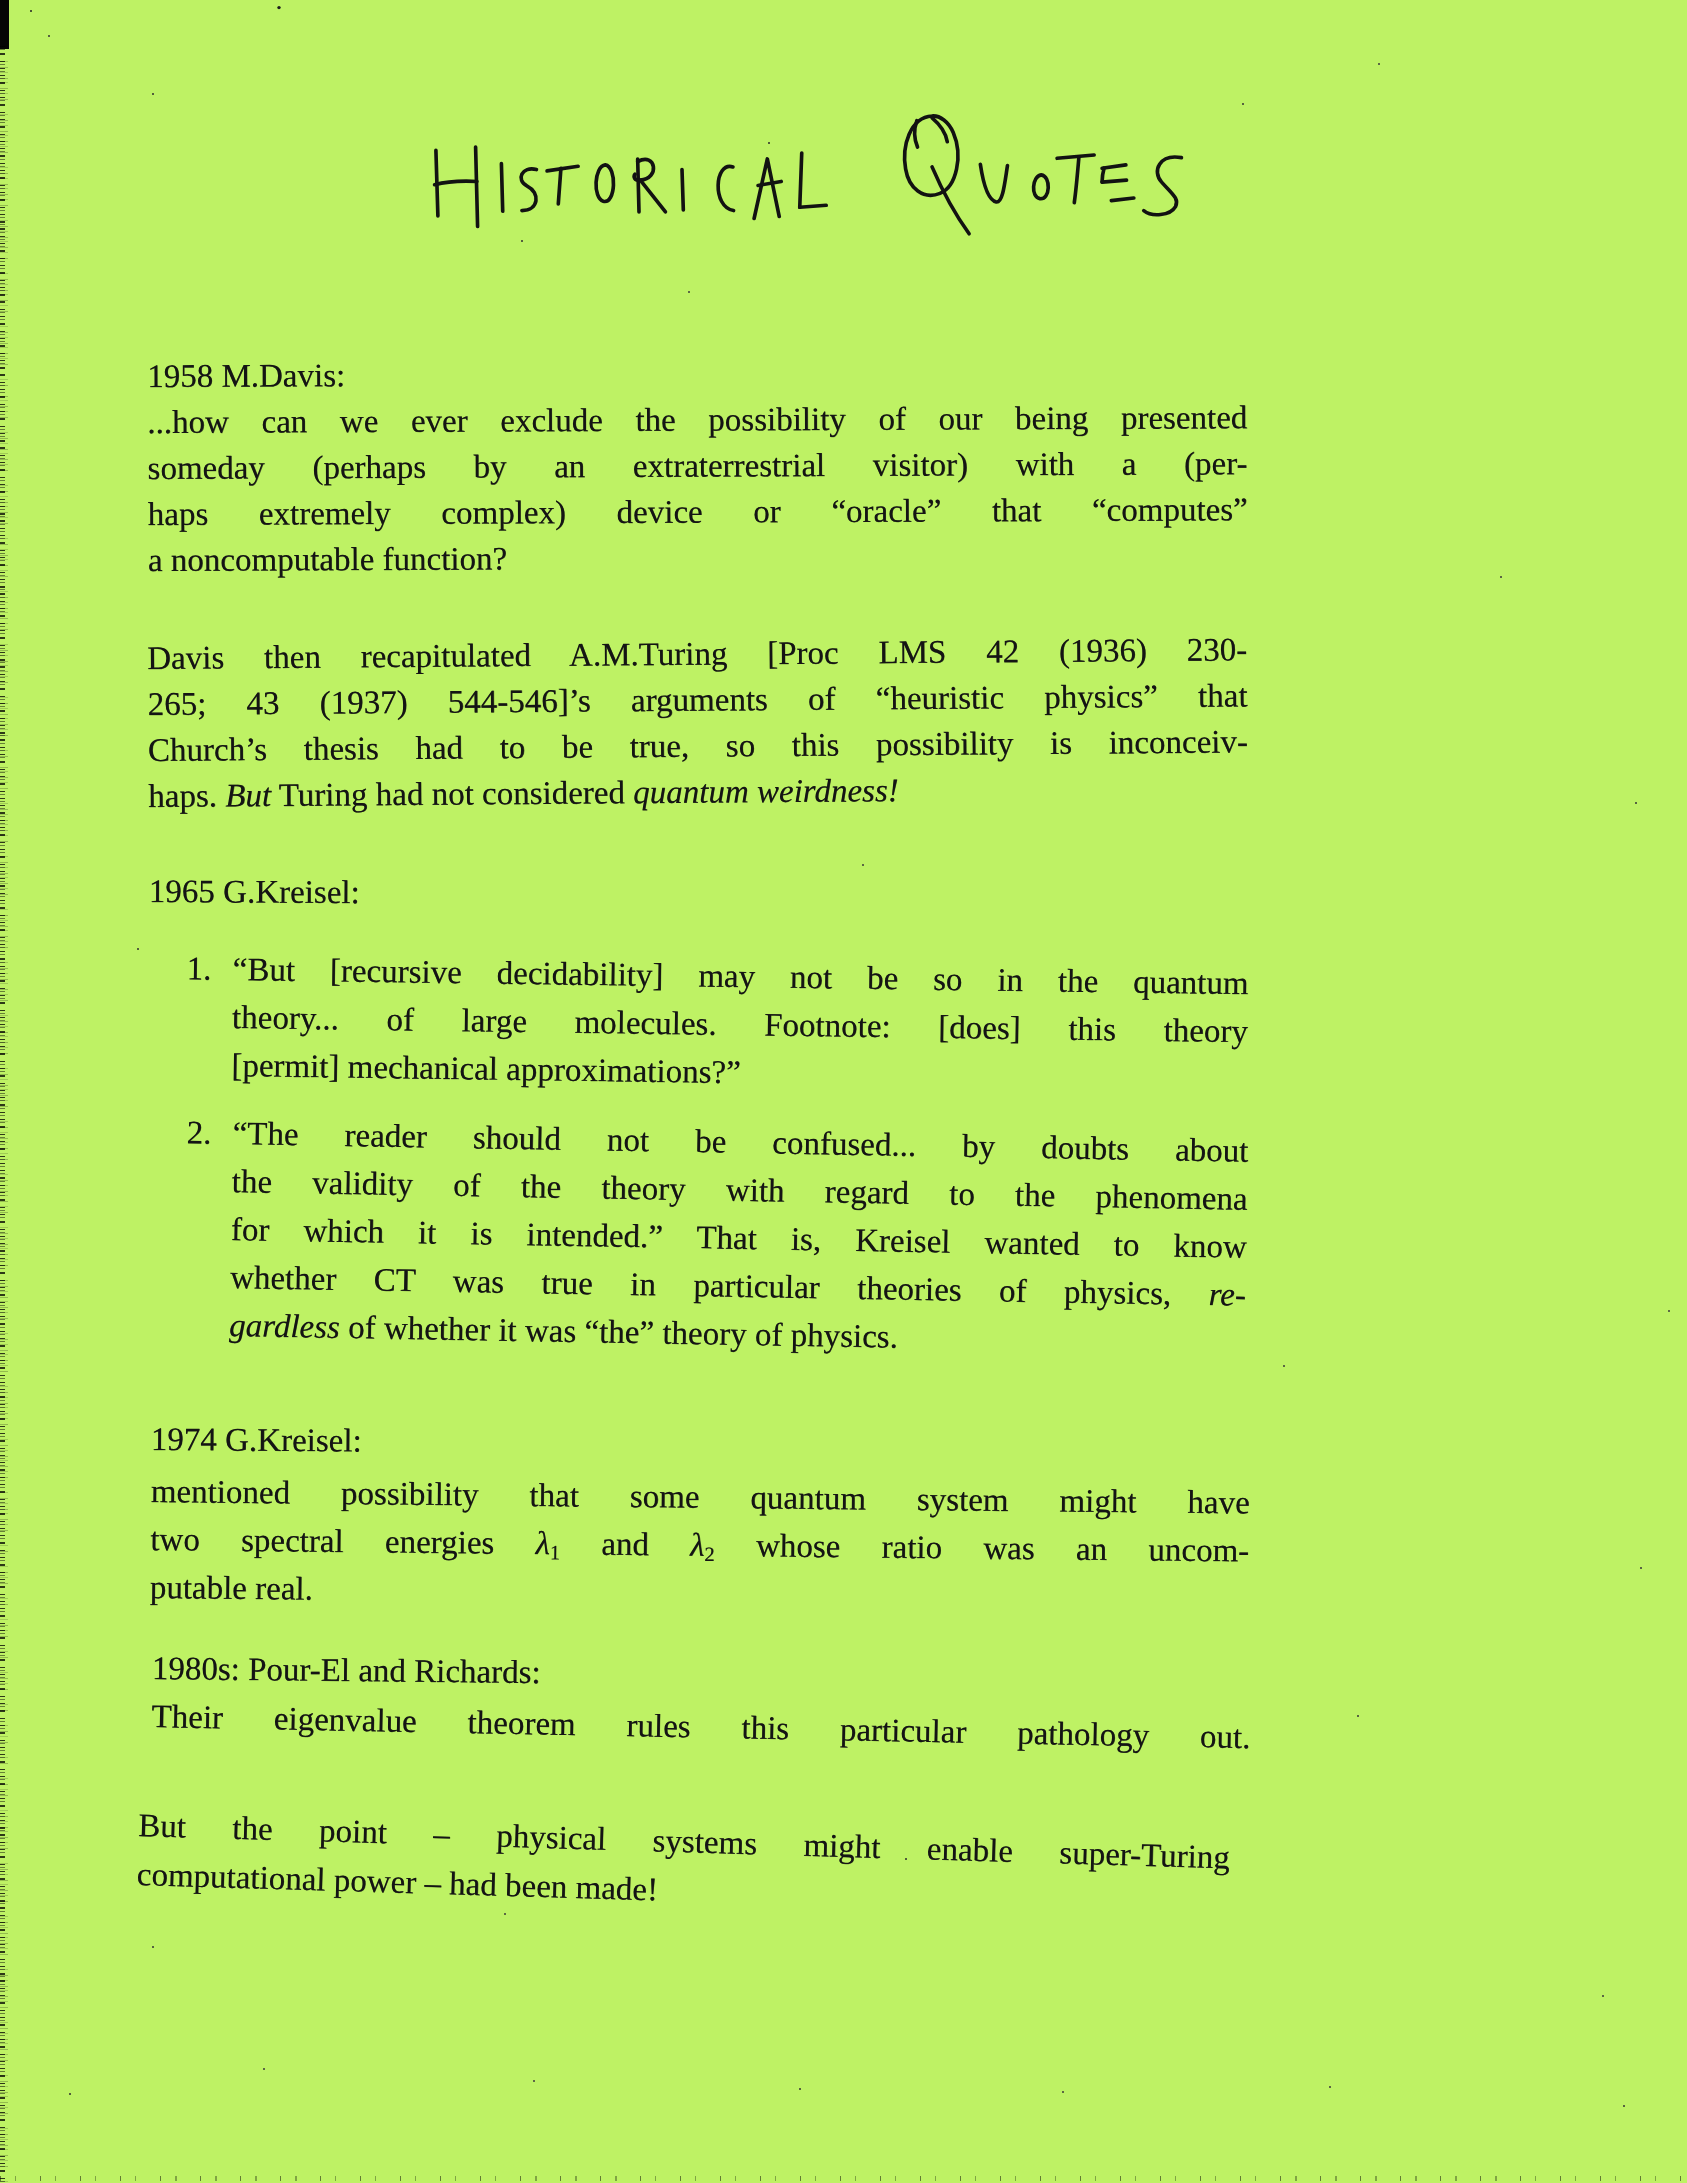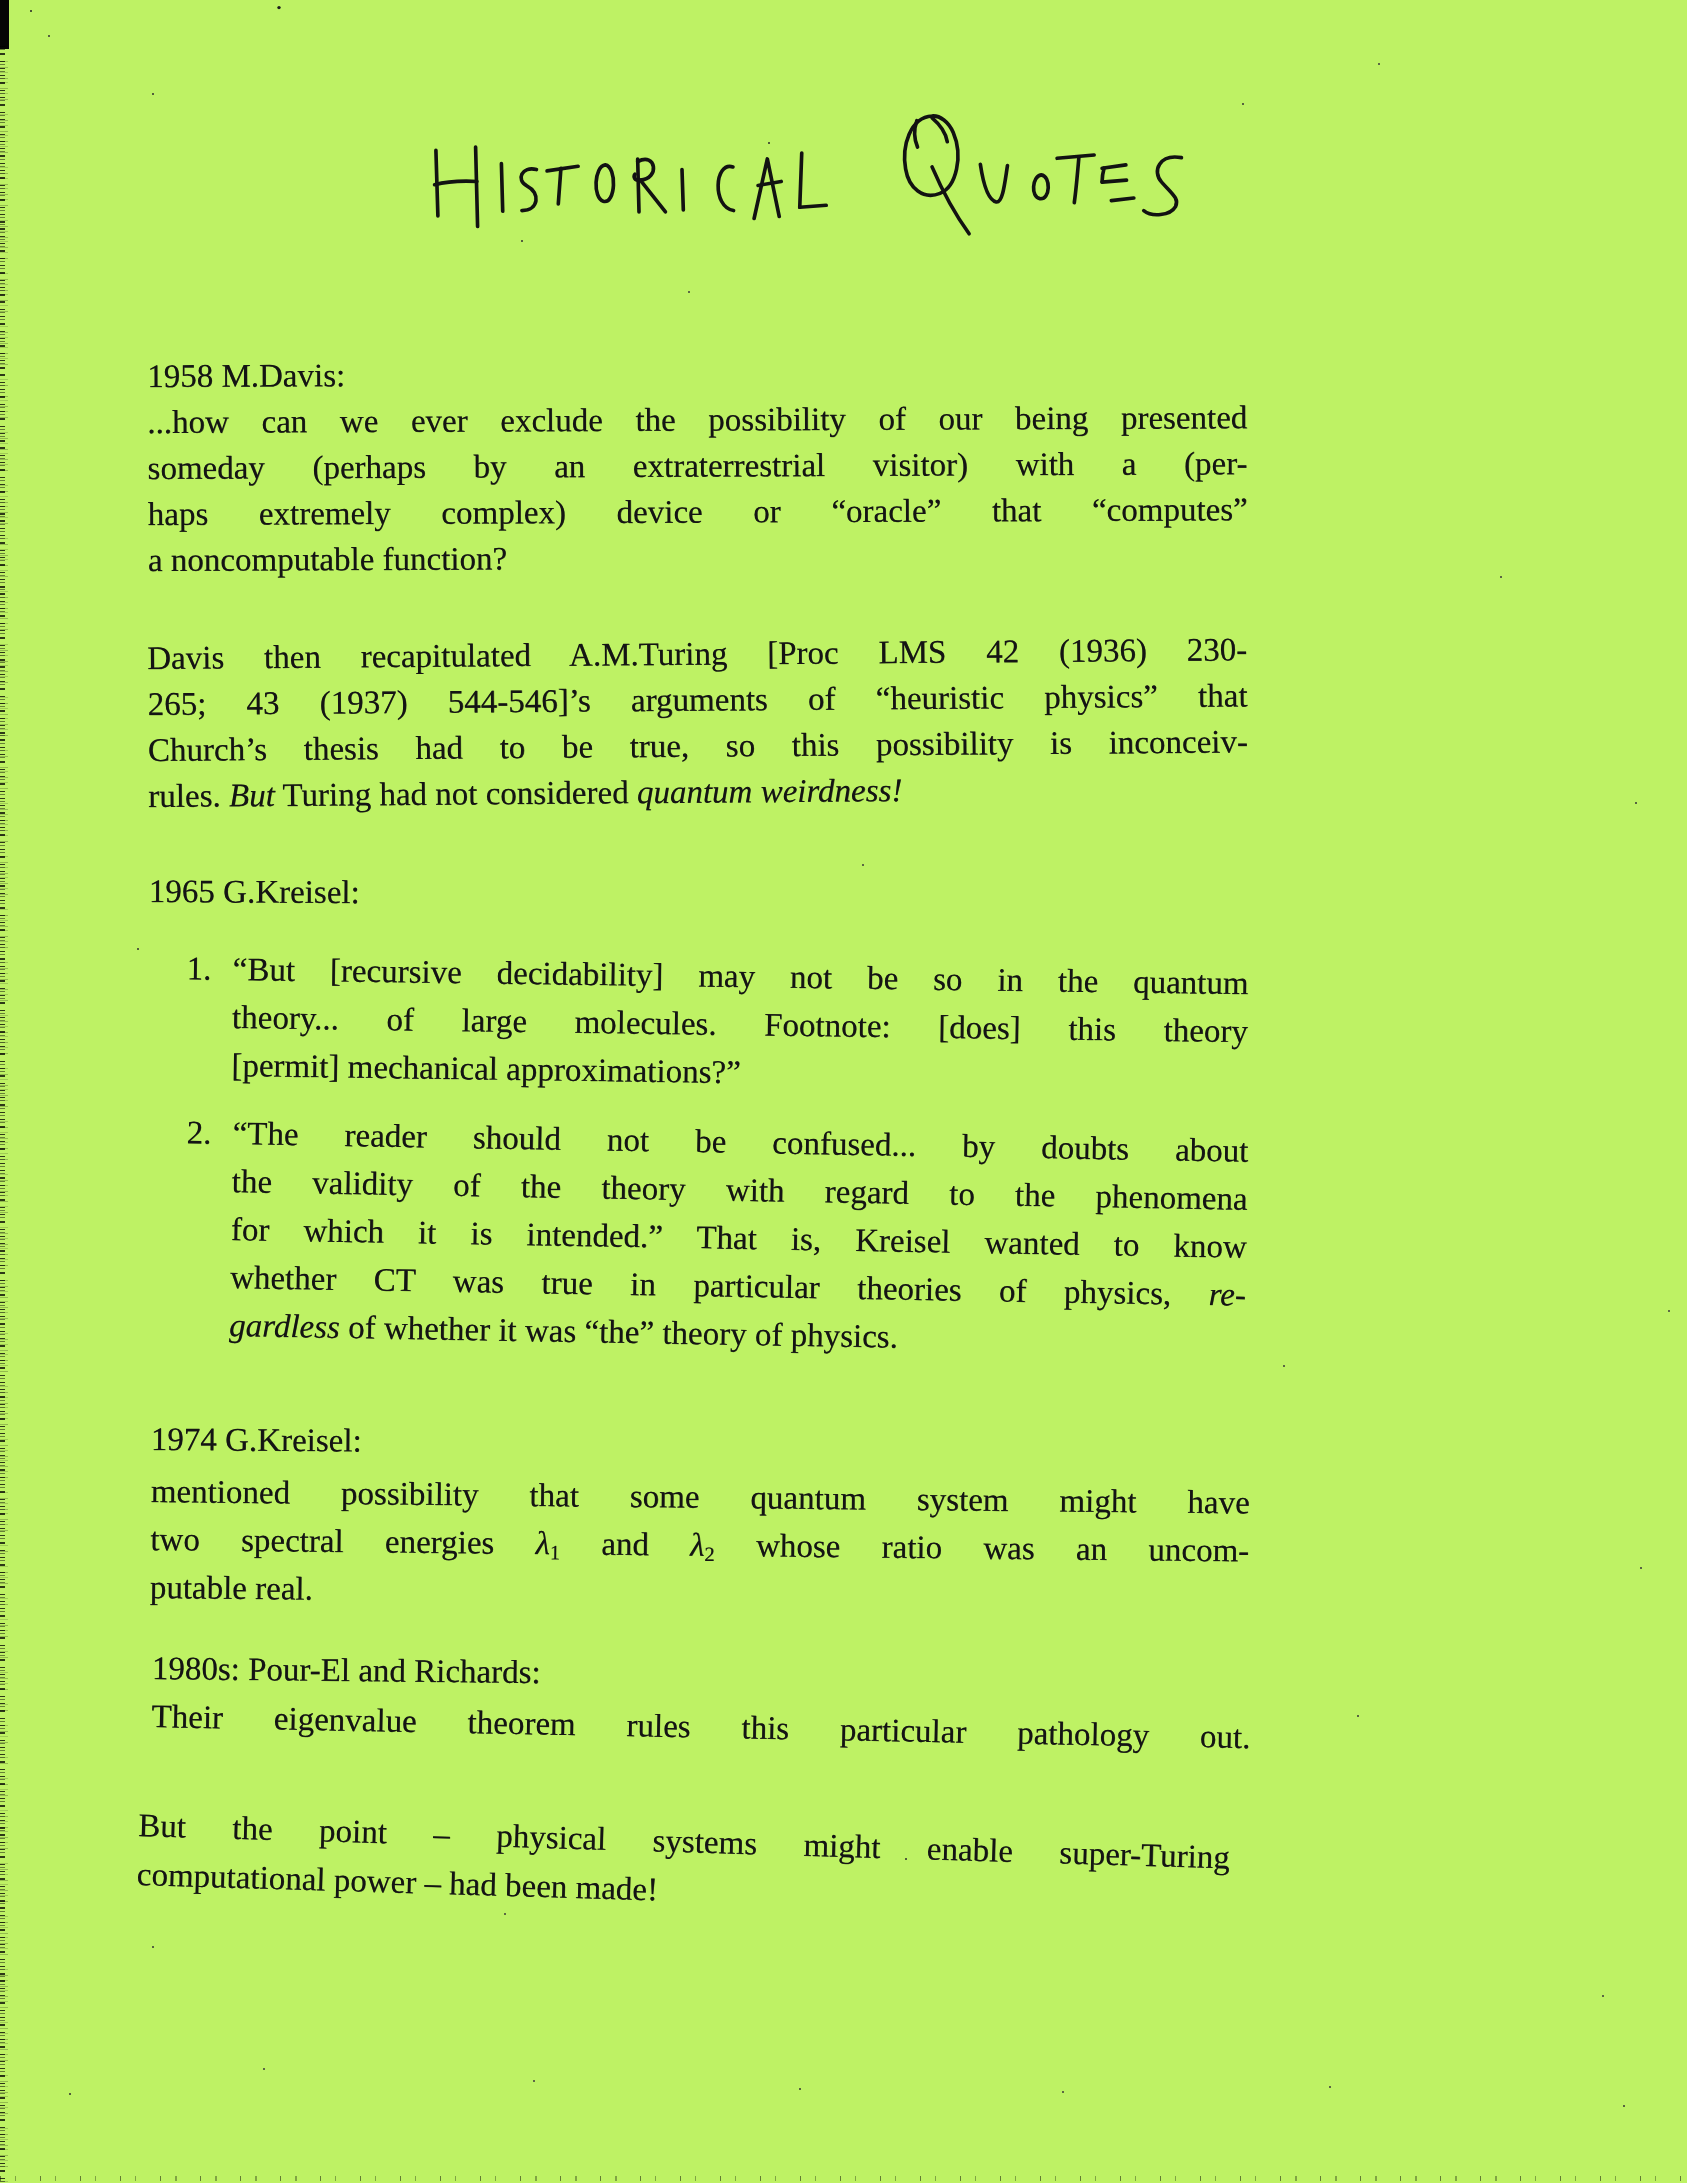--- a/index.html
+++ b/index.html
@@ -134,21 +134,21 @@
         <div class="ln j"><span>haps extremely complex) device or “oracle” that “computes”</span></div>
         <div class="ln"><span>a noncomputable function?</span></div>
       </div>
   </section>
 
   <section class="sec sec-turing">
     <div class="lines">
         <div class="ln j"><span>Davis then recapitulated A.M.Turing [Proc LMS 42 (1936) 230-</span></div>
         <div class="ln j"><span>265; 43 (1937) 544-546]’s arguments of “heuristic physics” that</span></div>
         <div class="ln j"><span>Church’s thesis had to be true, so this possibility is inconceiv-</span></div>
-        <div class="ln"><span>rules. </span><span class="it">But</span><span> Turing had not considered </span><span class="it">quantum weirdness!</span></div>
+        <div class="ln"><span>haps. </span><span class="it">But</span><span> Turing had not considered </span><span class="it">quantum weirdness!</span></div>
       </div>
   </section>
 
   <section class="sec sec-1965h">
     <div class="lines">
         <div class="ln"><span>1965 G.Kreisel:</span></div>
       </div>
   </section>
 
   <section class="sec sec-item sec-item1">

